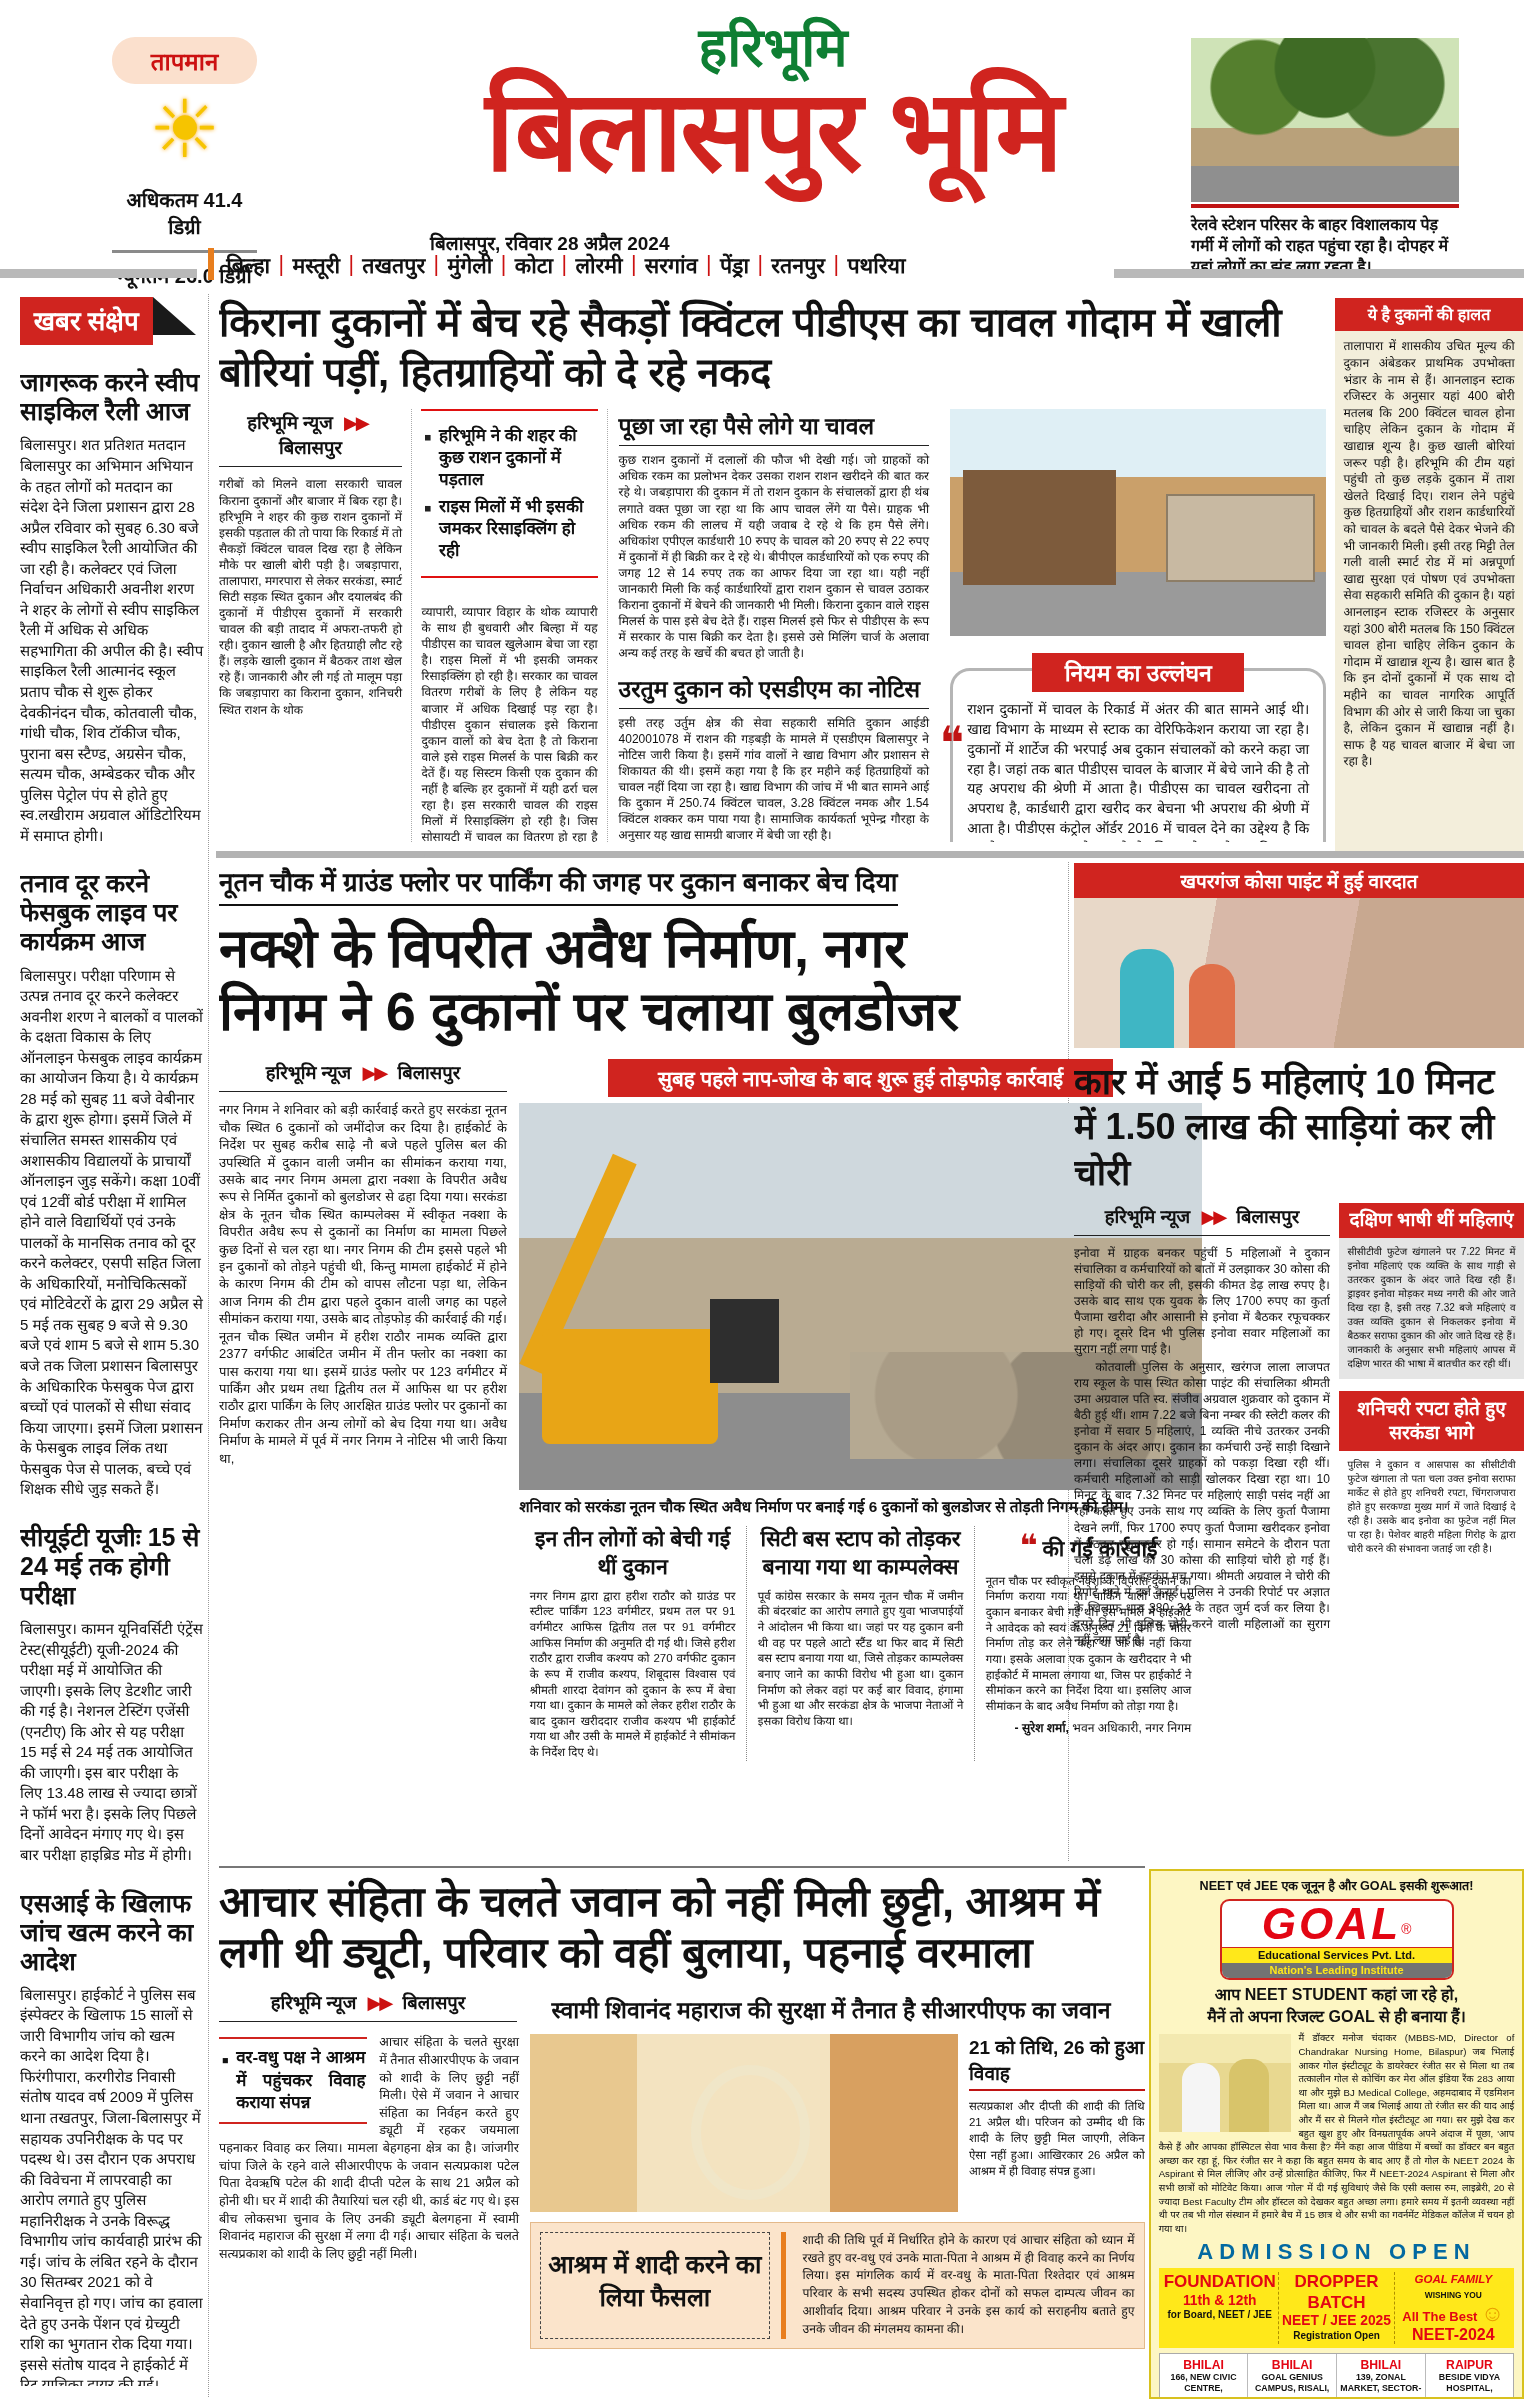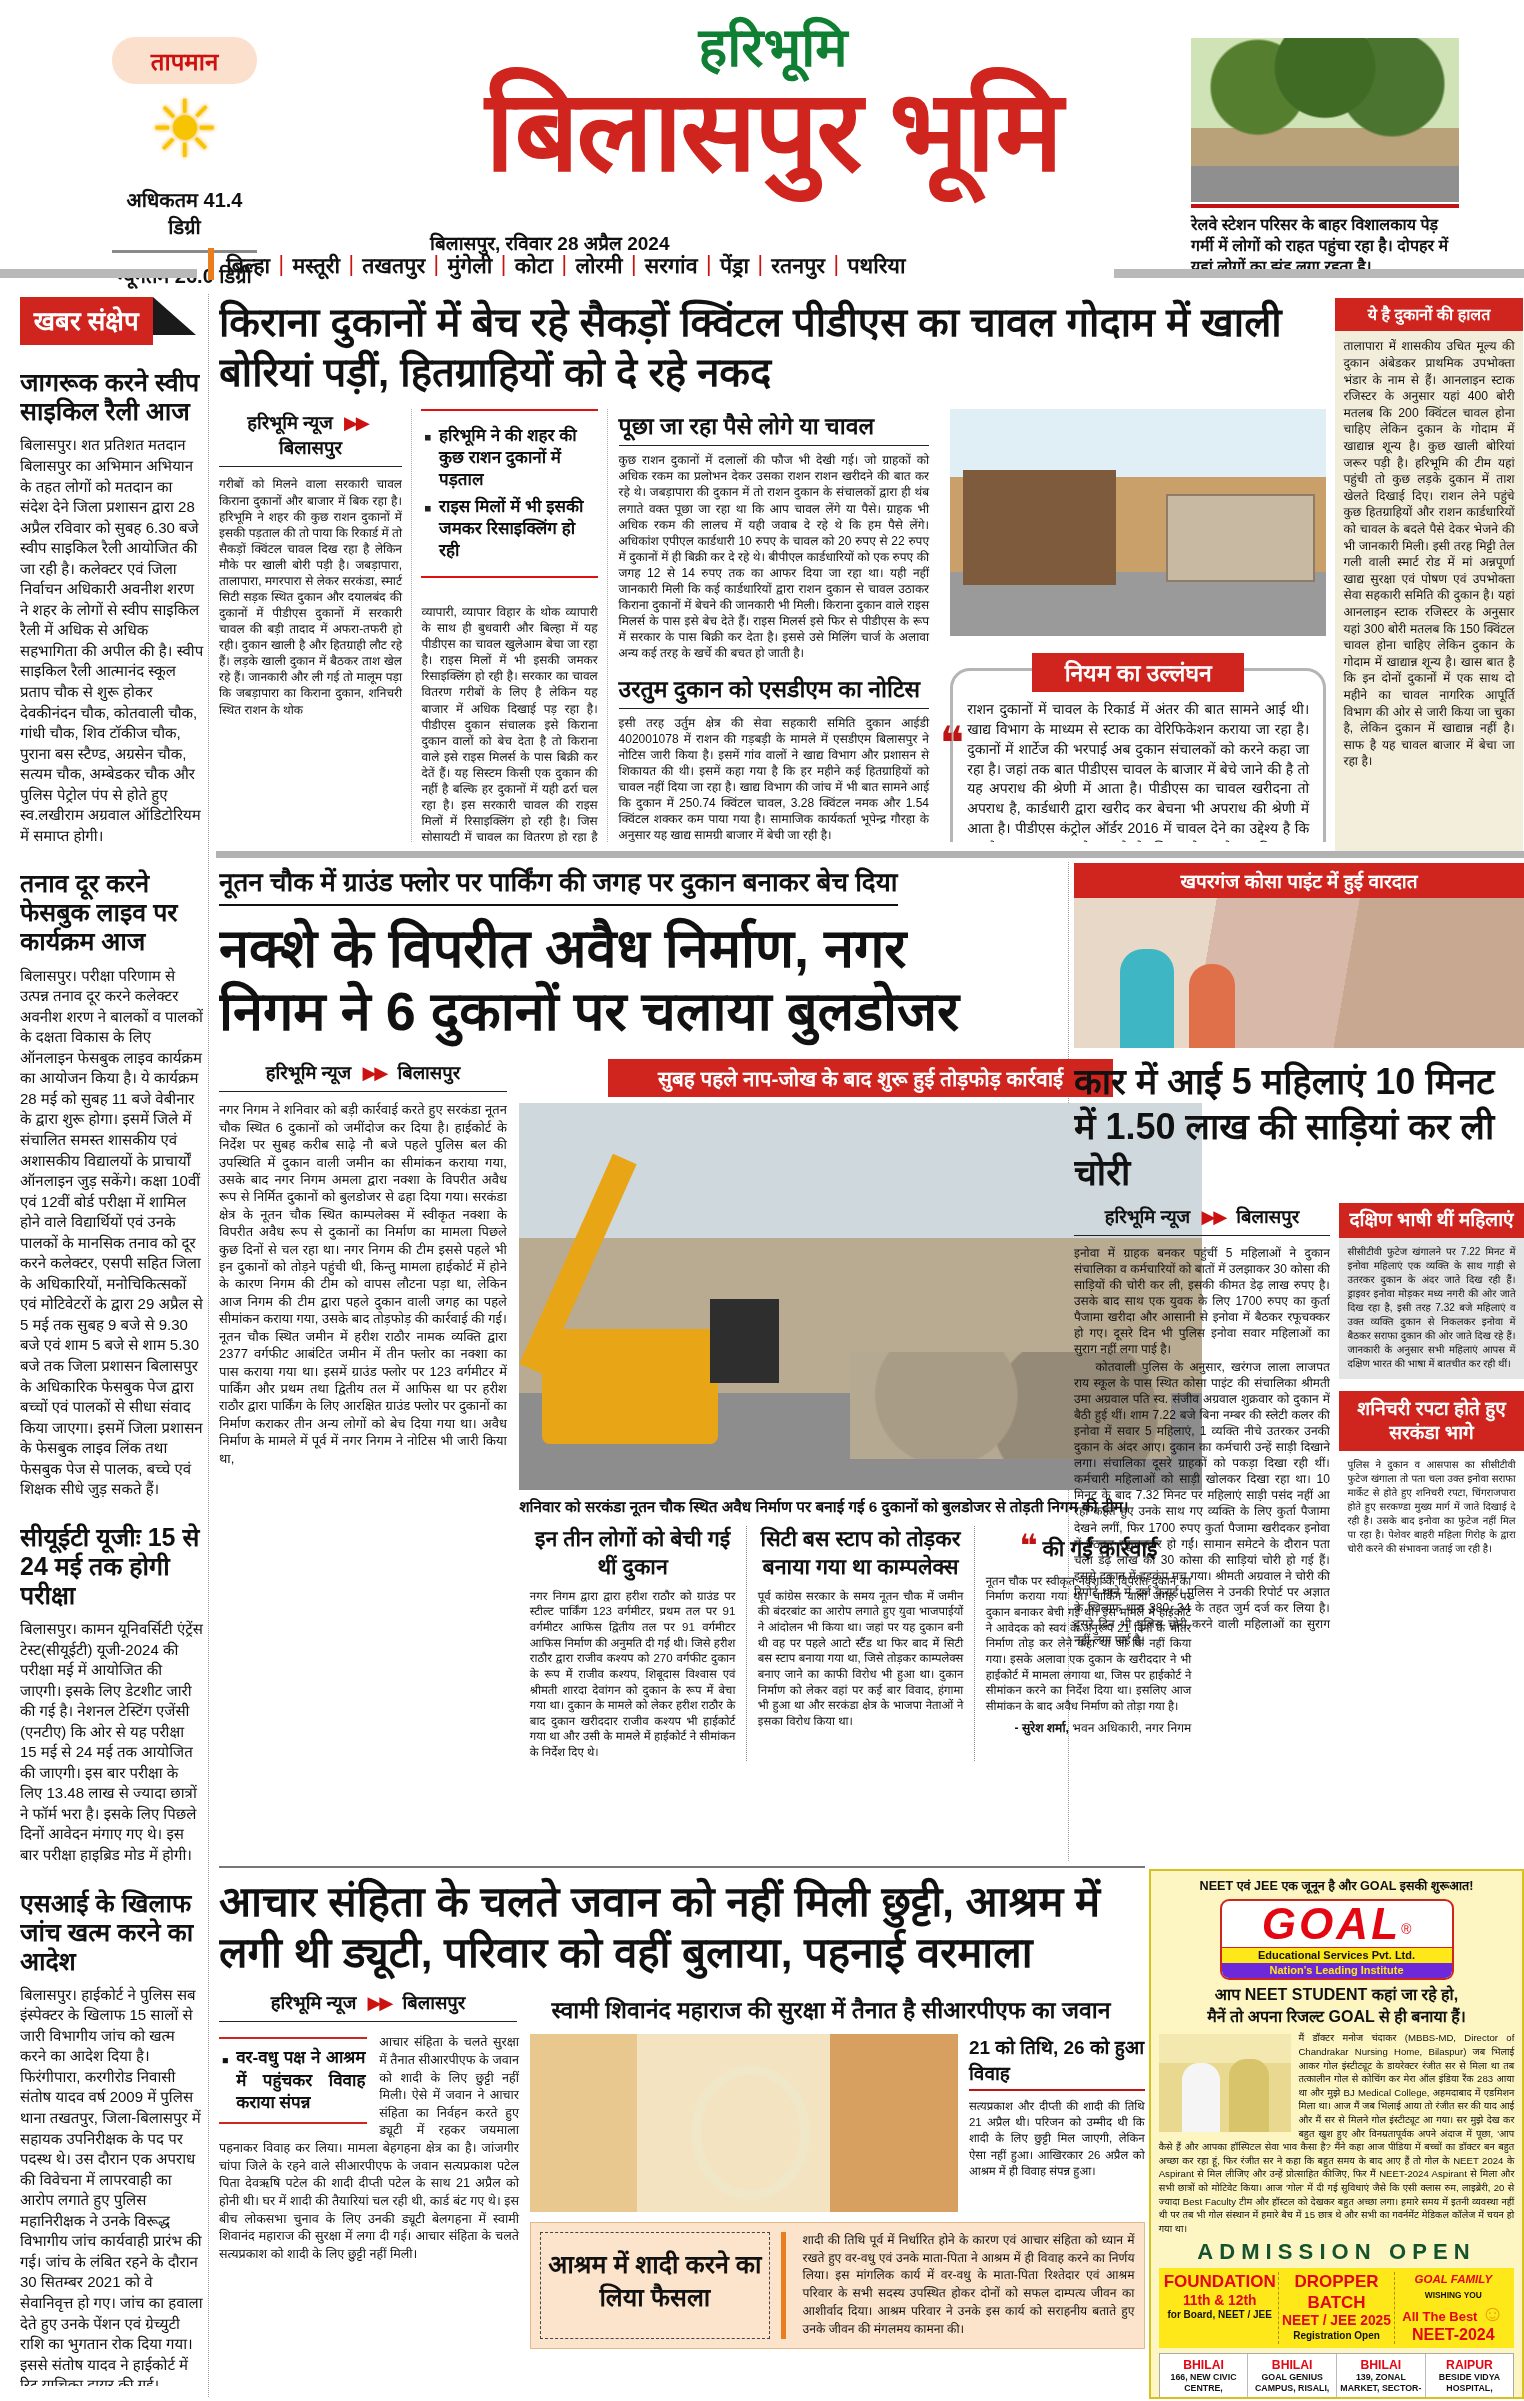--- a/index.html
+++ b/index.html
@@ -134,28 +134,28 @@
                    padding:15.3px 6.1px;line-height:1.3;box-sizing:border-box;}
   .s4-bottom-body{flex:1;font-size:12.2px;line-height:1.46;padding-left:17px;border-left:5.4px solid #e87e1e;margin-left:10.7px;text-align:justify;}
   
   .ad{left:1149px;top:1869px;width:375px;height:530px;background:#fdf6c3;border:2.3px solid #d8c11e;
       box-sizing:border-box;padding:6.1px 7.7px;overflow:hidden;}
   .ad-tagline{text-align:center;font-size:12.6px;font-weight:800;}
   .ad-logo{width:230px;margin:4.6px auto 1.5px;background:#fff;border:2.3px solid #d0241f;border-radius:9.2px;text-align:center;overflow:hidden;}
   .ad-goal{color:#e30613;font-size:44px;font-weight:800;font-style:italic;letter-spacing:3.1px;line-height:1.05;}
   .ad-reg{font-size:13.8px;vertical-align:super;color:#e30613;}
   .ad-sub1{background:#ffe81a;font-size:11px;font-weight:700;border-top:1.5px solid #d0241f;padding:1.5px 0;}
-  .ad-sub2{background:#6d28d9;color:#ffe81a;font-size:11px;font-weight:700;padding:1.5px 0;}
+  .ad-sub2{background:#737373;color:#ffe81a;font-size:11px;font-weight:700;padding:1.5px 0;}
   .ad-head{text-align:center;font-size:16px;font-weight:800;line-height:1.32;margin:4.6px 0;}
   .ad-body{font-size:9.6px;line-height:1.42;text-align:justify;}
   .ad-photo{float:left;width:132px;height:98px;margin:2.3px 7.7px 2.3px 0;background:
       linear-gradient(#f3e9b0 0 30%, #e8d890 30% 100%);position:relative;}
   .ad-photo .p1{position:absolute;left:23px;bottom:0;width:38px;height:69px;background:#f5f5f5;border-radius:17px 17px 0 0;}
   .ad-photo .p2{position:absolute;left:70px;bottom:0;width:40px;height:73px;background:#d8c46a;border-radius:17px 17px 0 0;}
-  .ad-admission{color:#14532d;text-align:center;font-size:22px;font-weight:800;letter-spacing:6.1px;margin-top:3.1px;}
+  .ad-admission{color:#0369a1;text-align:center;font-size:22px;font-weight:800;letter-spacing:6.1px;margin-top:3.1px;}
   .ad-strip{display:flex;background:#ffe81a;margin-top:3.1px;padding:4.6px 3.1px;}
   .ad-strip .c{flex:1;text-align:center;line-height:1.2;}
   .ad-strip .c + .c{border-left:1.5px dashed #b09000;}
   .ad-f1{color:#e30613;font-size:17px;font-weight:800;}
   .ad-f2{color:#e30613;font-size:13.8px;font-weight:800;}
   .ad-f3{font-size:10px;font-weight:700;}
   .ad-wish1{color:#e30613;font-size:11.5px;font-weight:800;font-style:italic;}
   .ad-wish2{font-size:8.4px;font-weight:700;}
   .ad-wish3{color:#e30613;font-size:13px;font-weight:800;}
   .ad-wish4{color:#e30613;font-size:16px;font-weight:800;}

